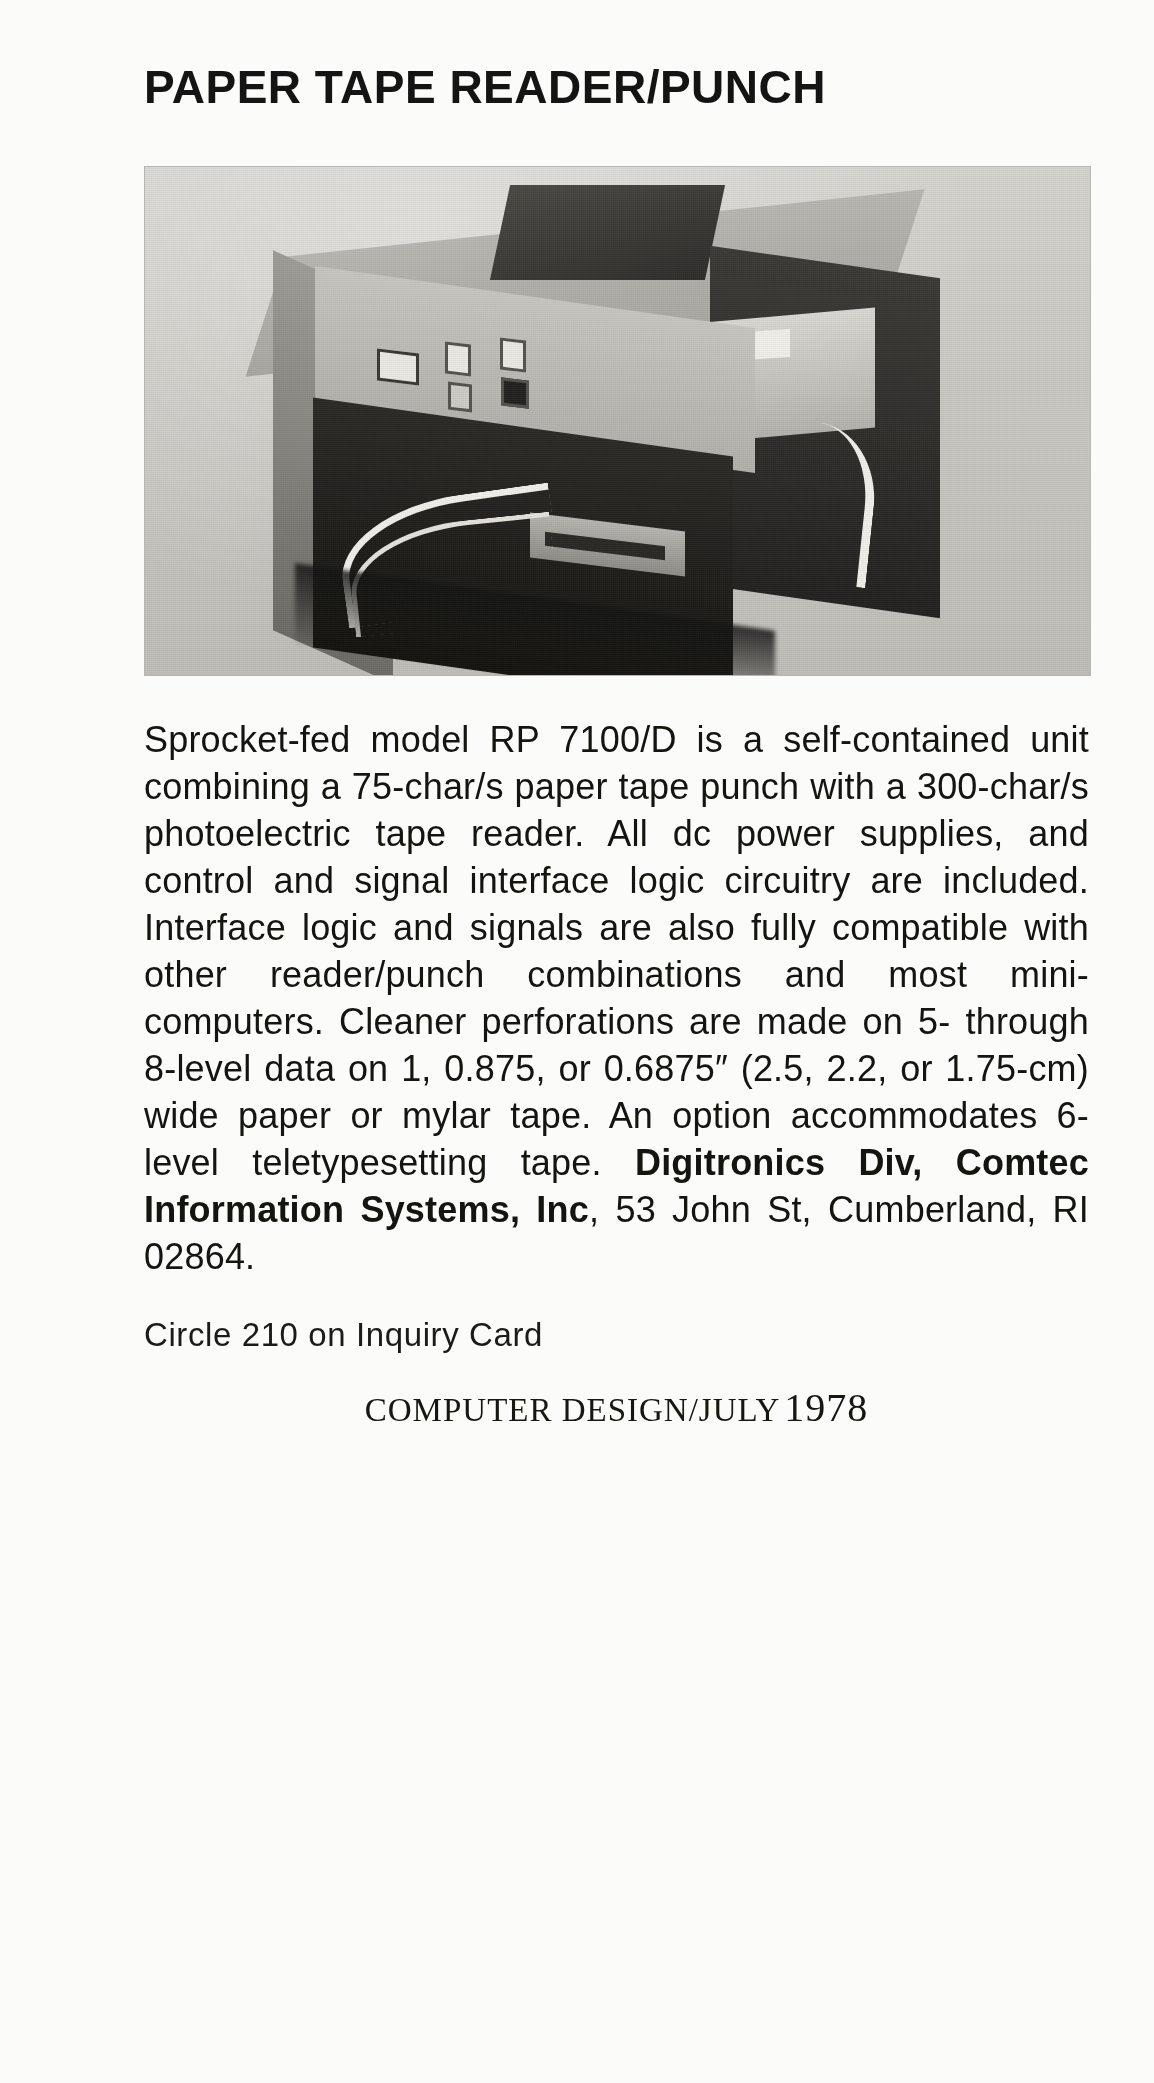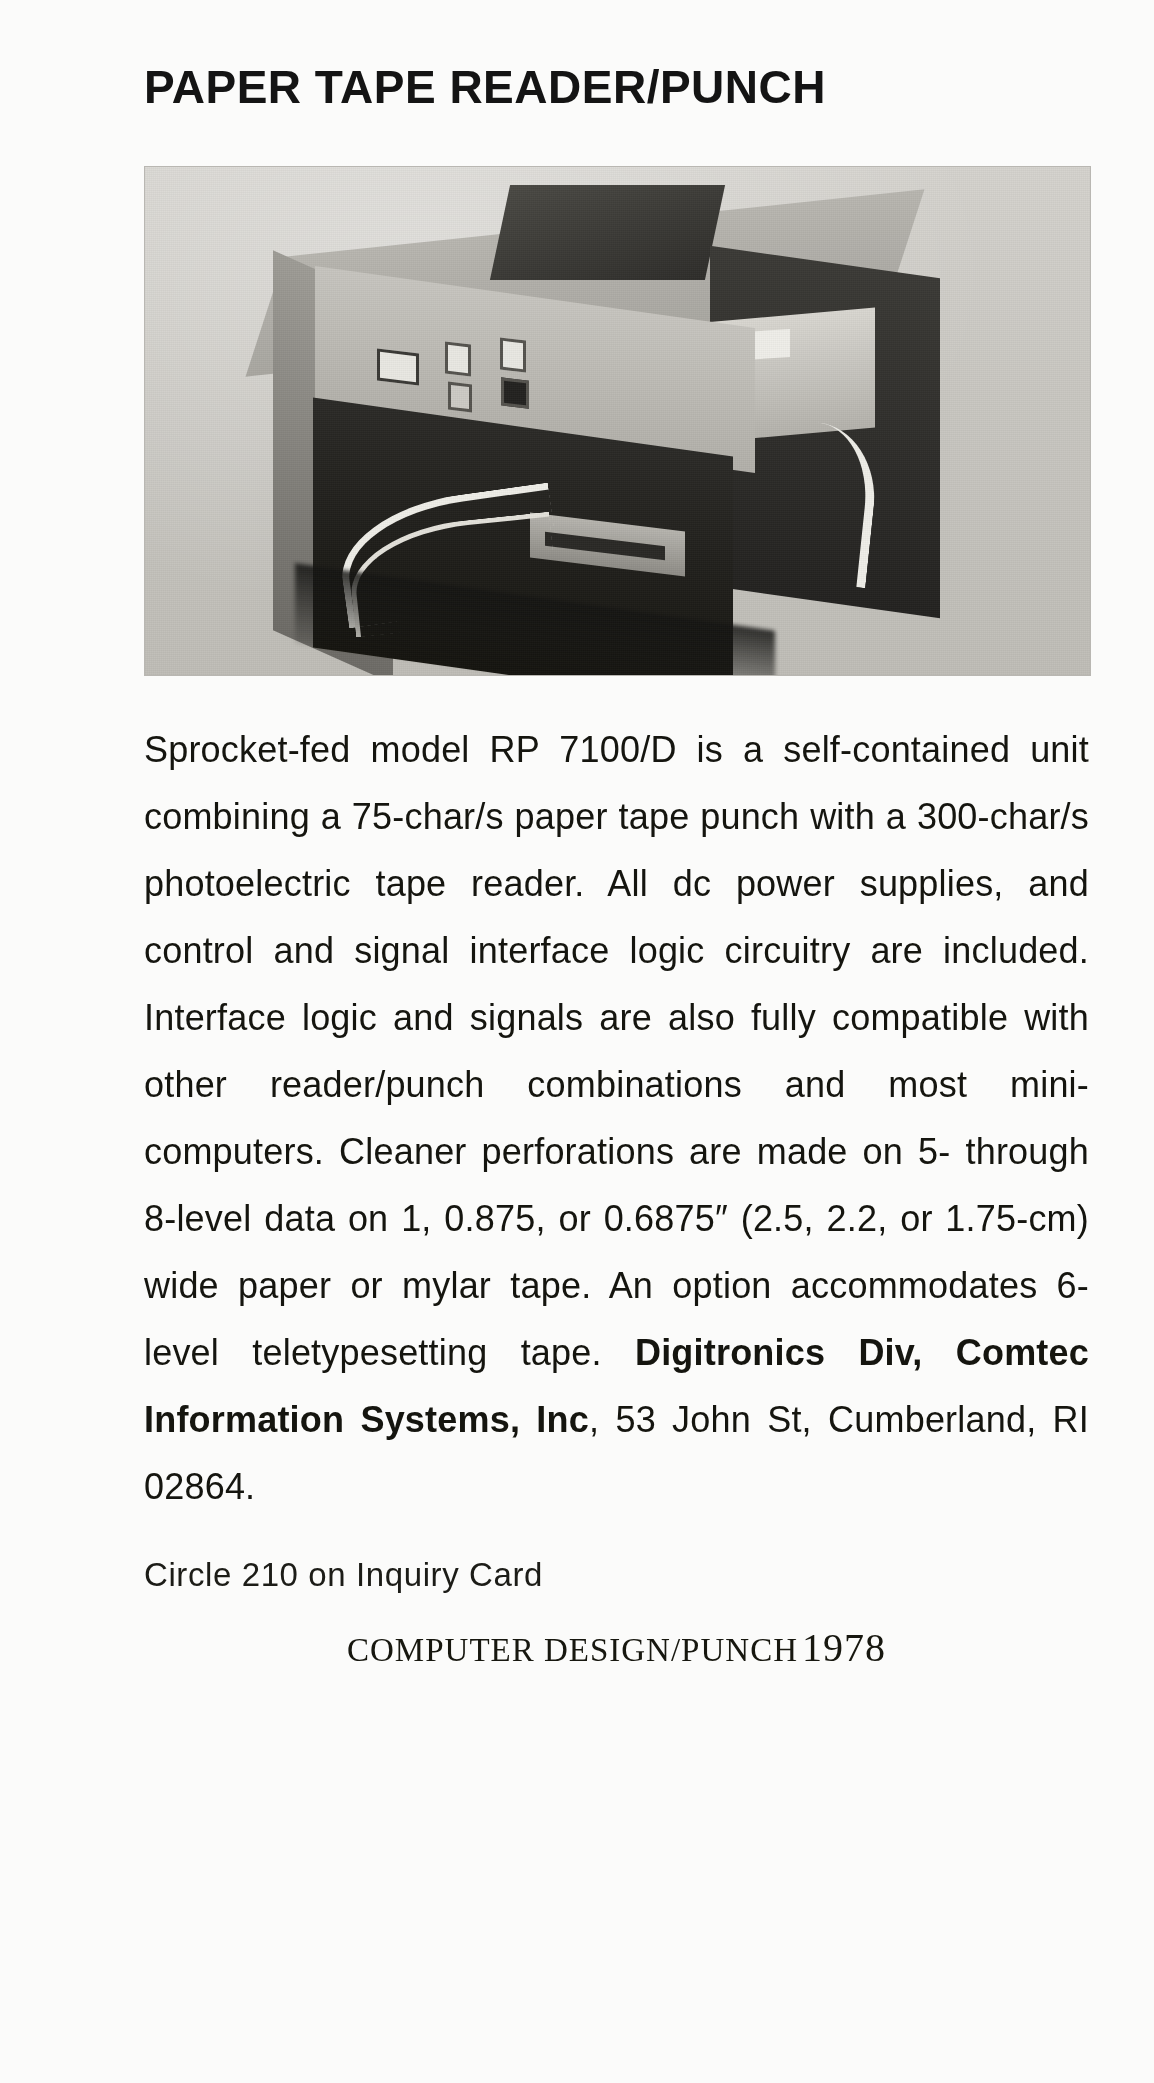--- a/index.html
+++ b/index.html
@@ -168,21 +168,21 @@
   .ctrl.b1 { left: 300px; top: 176px; width: 20px; height: 26px; background: #e9e8e2; border: 3px solid #55534e; transform: skewY(7deg);}
   .ctrl.b2 { left: 355px; top: 172px; width: 20px; height: 26px; background: #e9e8e2; border: 3px solid #55534e; transform: skewY(7deg);}
   .ctrl.b3 { left: 303px; top: 216px; width: 18px; height: 22px; background: #cdcbc5; border: 3px solid #55534e; transform: skewY(7deg);}
   .ctrl.b4 { left: 356px; top: 212px; width: 22px; height: 22px; background: #232220; border: 3px solid #55534e; transform: skewY(7deg);}
 
   
   .body-copy {
     margin-top: 40px;
     width: 945px;
     font-size: 36px;
-    line-height: 67px;
+    line-height: 47px;
     text-align: justify;
     color: #15150f;
     letter-spacing: 0.2px;
     font-family: "Liberation Sans", sans-serif;
   }
   .body-copy b { font-weight: bold; }
   .circle-line {
     margin-top: 14px;
     font-size: 33px;
     color: #1c1c17;
@@ -237,18 +237,18 @@
         <div class="m-shadow"></div>
         <div class="grain"></div>
       </div>
     </div>
 
     <p class="body-copy"><span>Sprocket-fed model RP 7100/D is a self-contained unit combining a 75-char/s paper tape punch with a 300-char/s photoelectric tape reader. All dc power supplies, and control and signal interface logic circuitry are included. Interface logic and signals are also fully compatible with other reader/punch combinations and most mini-computers. Cleaner perforations are made on 5- through 8-level data on 1, 0.875, or 0.6875″ (2.5, 2.2, or 1.75-cm) wide paper or mylar tape. An option accommodates 6-level teletypesetting tape. </span><b>Digitronics Div, Comtec Information Systems, Inc</b><span>, 53 John St, Cumberland, RI 02864.</span></p>
 
     <div class="circle-line">Circle 210 on Inquiry Card</div>
 
     <div class="footer">
-      <span class="small-caps">COMPUTER DESIGN/PUNCH</span>
+      <span class="small-caps">COMPUTER DESIGN/JULY</span>
       <span class="year">1978</span>
     </div>
 
   </div>
 </div>
 
 </body></html>

